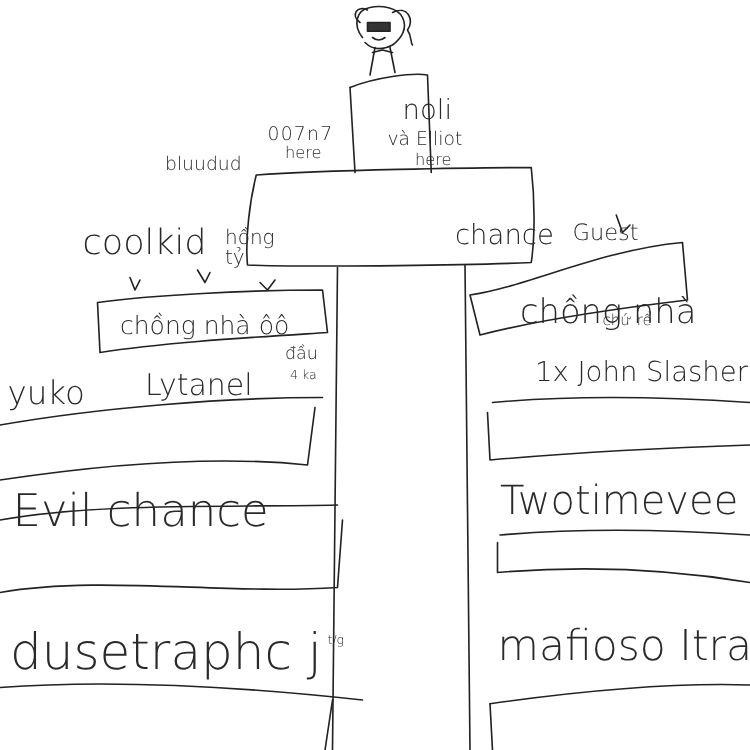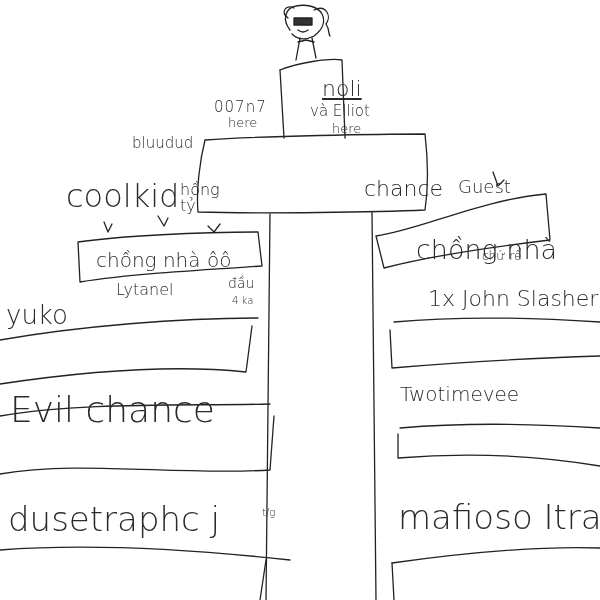--- a/index.html
+++ b/index.html
@@ -59,38 +59,38 @@
     <path d="M390 330 L392 368 C460 362, 540 358, 600 356"></path>
     <path d="M400 428 C470 422, 540 424, 600 428"></path>
     <path d="M398 434 L398 458 C470 452, 540 456, 600 466"></path>
     <path d="M392 563 C470 552, 540 546, 600 548"></path>
     <path d="M392 563 L394 600"></path>
   </g>
 </svg>
 
 <div class="lbl" style="left:214px;top:100px;font-size:15px;letter-spacing:1px;">007n7</div>
 <div class="lbl" style="left:228px;top:116px;font-size:13px;">here</div>
-<div class="lbl" style="left:322px;top:78px;font-size:22px;text-decoration:underline;">noli</div>
+<div class="lbl" style="left:322px;top:78px;font-size:22px;">noli</div>
 <div class="lbl" style="left:310px;top:104px;font-size:15px;">và Elliot</div>
 <div class="lbl" style="left:332px;top:122px;font-size:13px;">here</div>
 
-<div class="lbl" style="left:132px;top:136px;font-size:15px;text-align:right;">bluudud</div>
+<div class="lbl" style="left:132px;top:124px;font-size:15px;text-align:right;">bluudud</div>
 <div class="lbl" style="left:364px;top:178px;font-size:22px;text-align:center;">chance</div>
 
-<div class="lbl" style="left:66px;top:180px;font-size:32px;">coolkid</div>
+<div class="lbl" style="left:66px;top:180px;font-size:28px;">coolkid</div>
 <div class="lbl" style="left:180px;top:182px;font-size:16px;width:40px;white-space:normal;">hồng tỷ</div>
 <div class="lbl" style="left:96px;top:250px;font-size:20px;text-align:center;">chồng nhà ôô</div>
 
 <div class="lbl" style="left:458px;top:138px;font-size:18px;margin-top:40px;">Guest</div>
 <div class="lbl" style="left:416px;top:236px;font-size:27px;">chồng nhà</div>
 <div class="lbl" style="left:482px;top:250px;font-size:12px;">chứ rể</div>
 
 <div class="lbl" style="left:6px;top:302px;font-size:26px;">yuko</div>
-<div class="lbl" style="left:116px;top:282px;font-size:16px;">Lytanel</div>
+<div class="lbl" style="left:116px;top:296px;font-size:24px;">Lytanel</div>
 <div class="lbl" style="left:228px;top:276px;font-size:14px;text-align:right;">đầu</div>
 <div class="lbl" style="left:232px;top:296px;font-size:10px;">4 ka</div>
 <div class="lbl" style="left:10px;top:392px;font-size:36px;">Evil chance</div>
-<div class="lbl" style="left:8px;top:502px;font-size:34px;">dusetraphc j</div>
+<div class="lbl" style="left:8px;top:502px;font-size:40px;">dusetraphc j</div>
 <div class="lbl" style="left:262px;top:508px;font-size:10px;">t/g</div>
 
 <div class="lbl" style="left:392px;top:288px;font-size:22px;margin-left:36px;">1x John Slasher</div>
-<div class="lbl" style="left:400px;top:384px;font-size:20px;">Twotimevee</div>
+<div class="lbl" style="left:400px;top:384px;font-size:32px;">Twotimevee</div>
 <div class="lbl" style="left:398px;top:500px;font-size:34px;">mafioso Itrap</div>
 
 </body></html>

